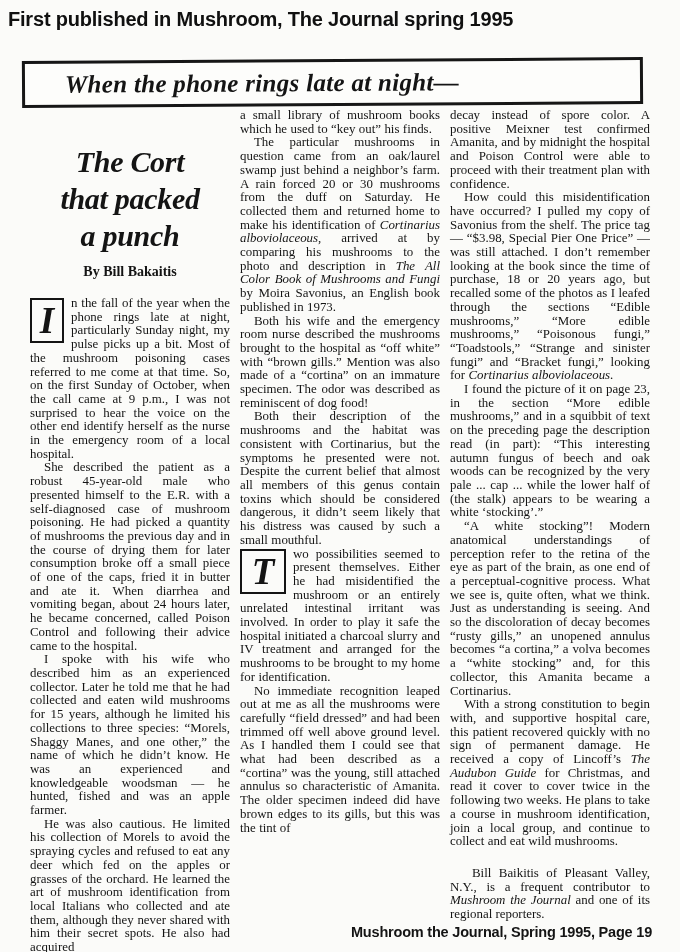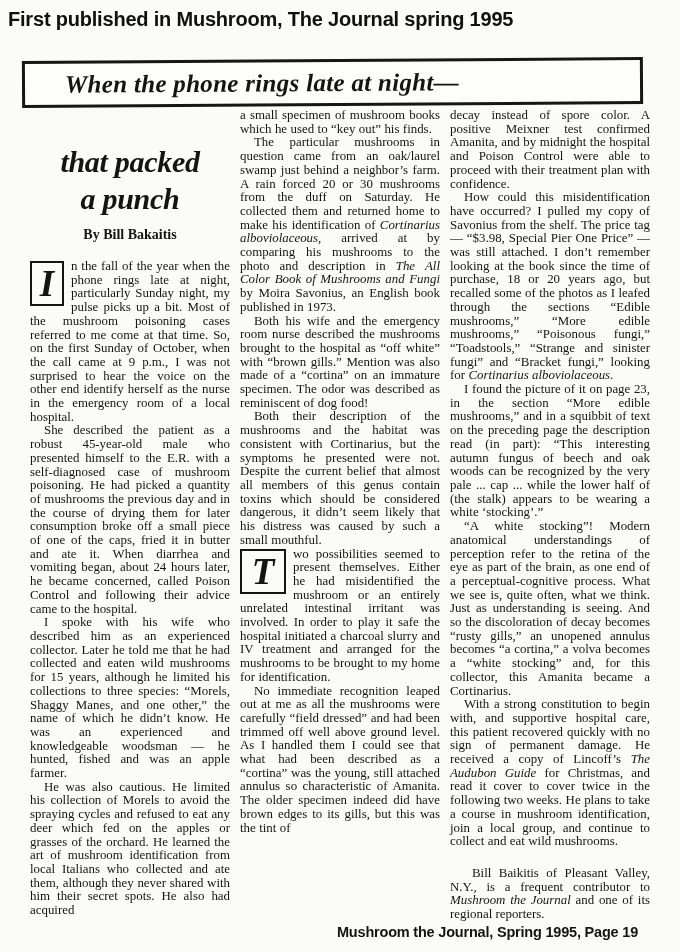--- a/index.html
+++ b/index.html
@@ -72,53 +72,54 @@
   }
   .dropcap--t { width:46px; }
   .ital { font-style:italic; }
   p.bio {
     margin-top:18px;
     text-indent:22px;
     font-size:12.9px; line-height:13.7px;
     text-align:justify;
   }
   .footer-line {
-    position:absolute; right:42px; bottom:12px;
+    position:absolute; right:28px; bottom:12px;
     font-family:"Liberation Sans", sans-serif;
     font-weight:bold; font-size:14.5px;
     letter-spacing:-0.2px;
   }
 </style>
 </head>
 <body>
 
 <div class="page">
 
   <div class="top-note">First published in Mushroom, The Journal spring 1995</div>
 
   <div class="banner">
     <span class="banner-text">When the phone rings late at night—</span>
   </div>
 
   <div class="columns">
 
     <div class="col">
       <h1 class="title">
+        <div>The Cort</div>
         <div>that packed</div>
         <div>a punch</div>
       </h1>
       <div class="byline">By Bill Bakaitis</div>
       <p class="bp noind"><span class="dropcap">I</span><span><span>n the fall of the year when the phone rings late at night, particularly Sunday night, my pulse picks up a bit. Most of the mushroom poisoning cases referred to me come at that time. So, on the first Sunday of October, when the call came at 9 p.m., I was not surprised to hear the voice on the other end identify herself as the nurse in the emergency room of a local hospital.</span></span></p>
       <p class="bp"><span>She described the patient as a robust 45-year-old male who presented himself to the E.R. with a self-diagnosed case of mushroom poisoning. He had picked a quantity of mushrooms the previous day and in the course of drying them for later consumption broke off a small piece of one of the caps, fried it in butter and ate it. When diarrhea and vomiting began, about 24 hours later, he became concerned, called Poison Control and following their advice came to the hospital.</span></p>
       <p class="bp"><span>I spoke with his wife who described him as an experienced collector. Later he told me that he had collected and eaten wild mushrooms for 15 years, although he limited his collections to three species: “Morels, Shaggy Manes, and one other,” the name of which he didn’t know. He was an experienced and knowledgeable woodsman — he hunted, fished and was an apple farmer.</span></p>
       <p class="bp"><span>He was also cautious. He limited his collection of Morels to avoid the spraying cycles and refused to eat any deer which fed on the apples or grasses of the orchard. He learned the art of mushroom identification from local Italians who collected and ate them, although they never shared with him their secret spots. He also had acquired</span></p>
     </div>
 
     <div class="col">
-      <p class="bp noind"><span>a small specimen of mushroom books which he used to “key out” his finds.</span></p>
+      <p class="bp noind"><span>a small library of mushroom books which he used to “key out” his finds.</span></p>
       <p class="bp"><span>The particular mushrooms in question came from an oak/laurel swamp just behind a neighbor’s farm. A rain forced 20 or 30 mushrooms from the duff on Saturday. He collected them and returned home to make his identification of </span><span class="ital">Cortinarius alboviolaceous</span><span>, arrived at by comparing his mushrooms to the photo and description in </span><span class="ital">The All Color Book of Mushrooms and Fungi</span><span> by Moira Savonius, an English book published in 1973.</span></p>
       <p class="bp"><span>Both his wife and the emergency room nurse described the mushrooms brought to the hospital as “off white” with “brown gills.” Mention was also made of a “cortina” on an immature specimen. The odor was described as reminiscent of dog food!</span></p>
       <p class="bp"><span>Both their description of the mushrooms and the habitat was consistent with Cortinarius, but the symptoms he presented were not. Despite the current belief that almost all members of this genus contain toxins which should be considered dangerous, it didn’t seem likely that his distress was caused by such a small mouthful.</span></p>
       <p class="bp noind"><span class="dropcap dropcap--t">T</span><span><span>wo possibilities seemed to present themselves. Either he had misidentified the mushroom or an entirely unrelated intestinal irritant was involved. In order to play it safe the hospital initiated a charcoal slurry and IV treatment and arranged for the mushrooms to be brought to my home for identification.</span></span></p>
       <p class="bp"><span>No immediate recognition leaped out at me as all the mushrooms were carefully “field dressed” and had been trimmed off well above ground level. As I handled them I could see that what had been described as a “cortina” was the young, still attached annulus so characteristic of Amanita. The older specimen indeed did have brown edges to its gills, but this was the tint of</span></p>
     </div>
 
     <div class="col">
       <p class="bp noind"><span>decay instead of spore color. A positive Meixner test confirmed Amanita, and by midnight the hospital and Poison Control were able to proceed with their treatment plan with confidence.</span></p>
       <p class="bp"><span>How could this misidentification have occurred? I pulled my copy of Savonius from the shelf. The price tag — “$3.98, Special Pier One Price” — was still attached. I don’t remember looking at the book since the time of purchase, 18 or 20 years ago, but recalled some of the photos as I leafed through the sections “Edible mushrooms,” “More edible mushrooms,” “Poisonous fungi,” “Toadstools,” “Strange and sinister fungi” and “Bracket fungi,” looking for </span><span class="ital">Cortinarius alboviolaceous</span><span>.</span></p>

